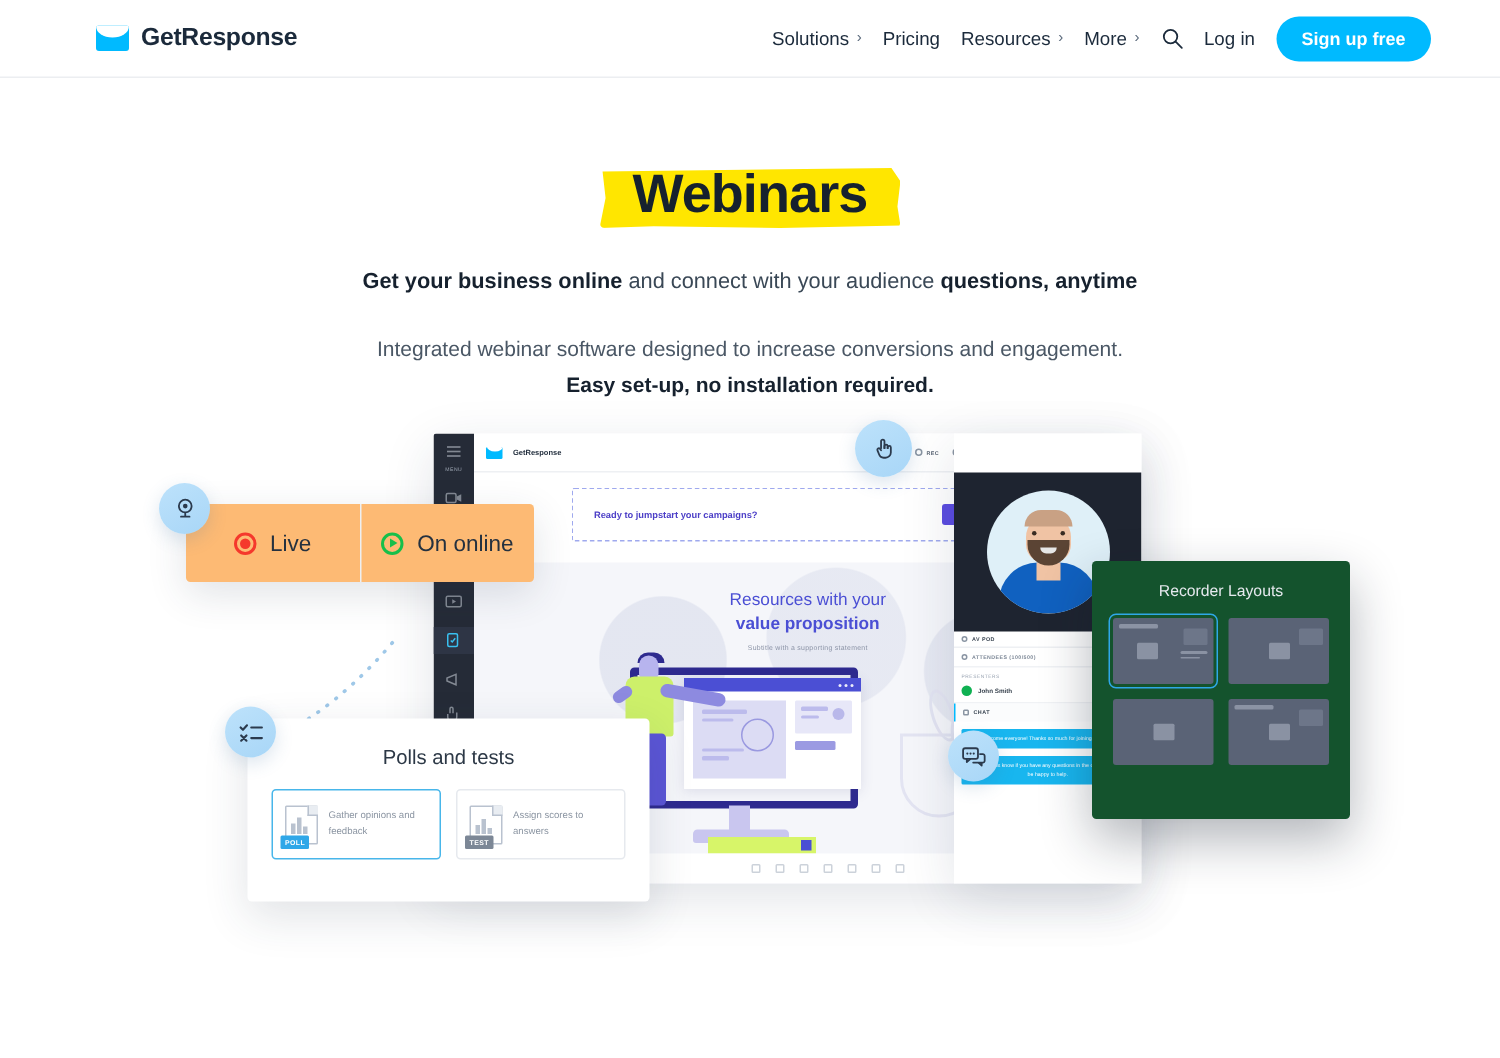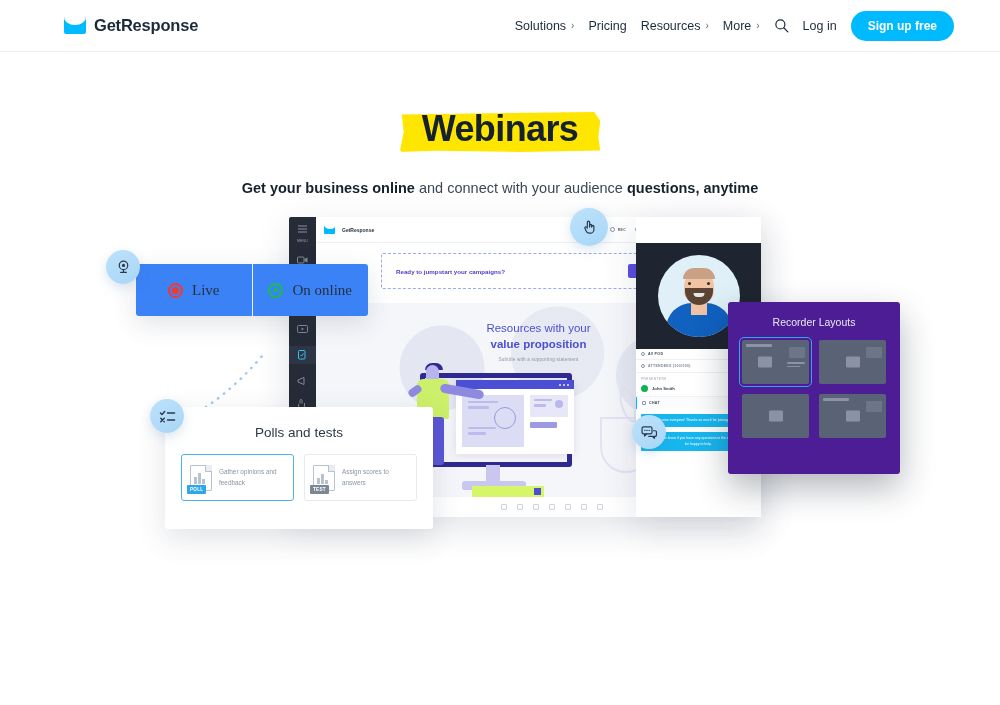--- a/index.html
+++ b/index.html
@@ -192,40 +192,40 @@
   .pres-dot { width: 7px; height:7px; border-radius:50%; background:#0fb152; }
   .pres-name { font-size: 4.2px; color:#39434f; font-weight:600; }
   .chat-row { height: 12px; display:flex; align-items:center; padding:0 5px; gap:3px; border-left: 1.5px solid #00baff; background:#fbfcfd;}
   .chat-lbl { font-size: 3.6px; font-weight:700; color:#3c4754; letter-spacing:.3px;}
   .chat-dash { margin-left:auto; width: 12px; height: 1px; background:#c3cad3; }
   .bubble { margin: 5px 5px 0; background: #18b6ef; color:#fff; font-size: 3.5px; line-height:1.5; padding: 4px 5px; border-radius: 1px; text-align:center; }
 
   
   .rec-panel {
     left: 728px; top: 98px; width: 172px; height: 172px;
-    background: #4c1d95; border-radius: 3px;
+    background: #14532d; border-radius: 3px;
     box-shadow: 0 14px 34px rgba(20,28,45,.32);
     padding: 14px 14px;
   }
   .rec-title { color: #e6e9ee; font-size: 10.5px; text-align: center; margin-bottom: 12px; }
   .rec-grid { display: grid; grid-template-columns: 1fr 1fr; gap: 10px; }
   .rec-thumb { height: 44px; background: #5a6376; border-radius: 2px; position: relative; }
   .rec-thumb.sel { outline: 1.6px solid #2fa7e8; outline-offset: 2px; }
   .rt-bar { position:absolute; left:4px; top:4px; width: 26px; height: 2.5px; background:#8b93a4; border-radius:1px;}
   .rt-mon { position:absolute; left:50%; top:50%; transform:translate(-50%,-50%); width:14px;height:11px;background:#8a92a3;border-radius:1px;}
   .rt-cam { position:absolute; right:4px; top:7px; width:16px;height:11px;background:#6d7689;border-radius:1px;display:flex;align-items:center;justify-content:center;}
   .rt-lines{position:absolute;right:4px;top:22px;width:18px;}
   .rt-lines i{display:block;height:1.6px;background:#8a92a3;margin-bottom:2px;border-radius:1px;}
 
   
   .card-live {
-    left: 136px; top: 60px; width: 232px; height: 52px;
-    background: #3b82f6; border-radius: 3px;
+    left: 124px; top: 60px; width: 232px; height: 52px;
+    background: #fdba74; border-radius: 3px;
     box-shadow: 0 8px 26px rgba(40,55,80,.14);
-    display: flex; align-items: center; font-family: Liberation Serif, serif;
+    display: flex; align-items: center;
   }
   .live-half { flex: 1; display:flex; align-items:center; justify-content:center; gap: 9px; height: 100%; cursor:pointer;}
   .live-half + .live-half { border-left: 1px solid #edeff2; }
   .live-lbl { font-size: 15px; color: #25313f; }
   .rec-ring { width: 15px; height: 15px; border-radius: 50%; border: 2px solid #f5382c; display:flex; align-items:center; justify-content:center;}
   .rec-ring i { width: 7px; height:7px; border-radius:50%; background:#f5382c; display:block;}
   .play-ring { width: 15px; height: 15px; border-radius:50%; border: 2px solid #17bf4a; display:flex; align-items:center; justify-content:center;}
   .play-tri { width:0;height:0;border-left:5px solid #17bf4a;border-top:3px solid transparent;border-bottom:3px solid transparent; margin-left:1px;}
 
   .card-polls {
@@ -308,20 +308,24 @@
 <div class="hero">
   <div class="hl-wrap">
     <span class="hl-mark"></span>
     <span class="hl-text">Webinars</span>
   </div>
 
   <div class="sub1">
     <b>Get your business online</b><span> and connect with your audience </span><b>questions, anytime</b>
   </div>
 
+  <div class="sub2">
+    <span>Integrated webinar software designed to increase conversions and engagement.</span><br>
+    <b>Easy set-up, no installation required.</b>
+  </div>
 
 </div>
 
 <div class="stage">
 
   <svg class="dots-arc" viewBox="0 0 200 90">
     <path d="M8 84 C 40 78, 78 52, 112 12" fill="none" stroke="#9fc8e8" stroke-width="2.4" stroke-linecap="round" stroke-dasharray="0.5 7"></path>
   </svg>
   <div class="dots-vert"></div>
 

